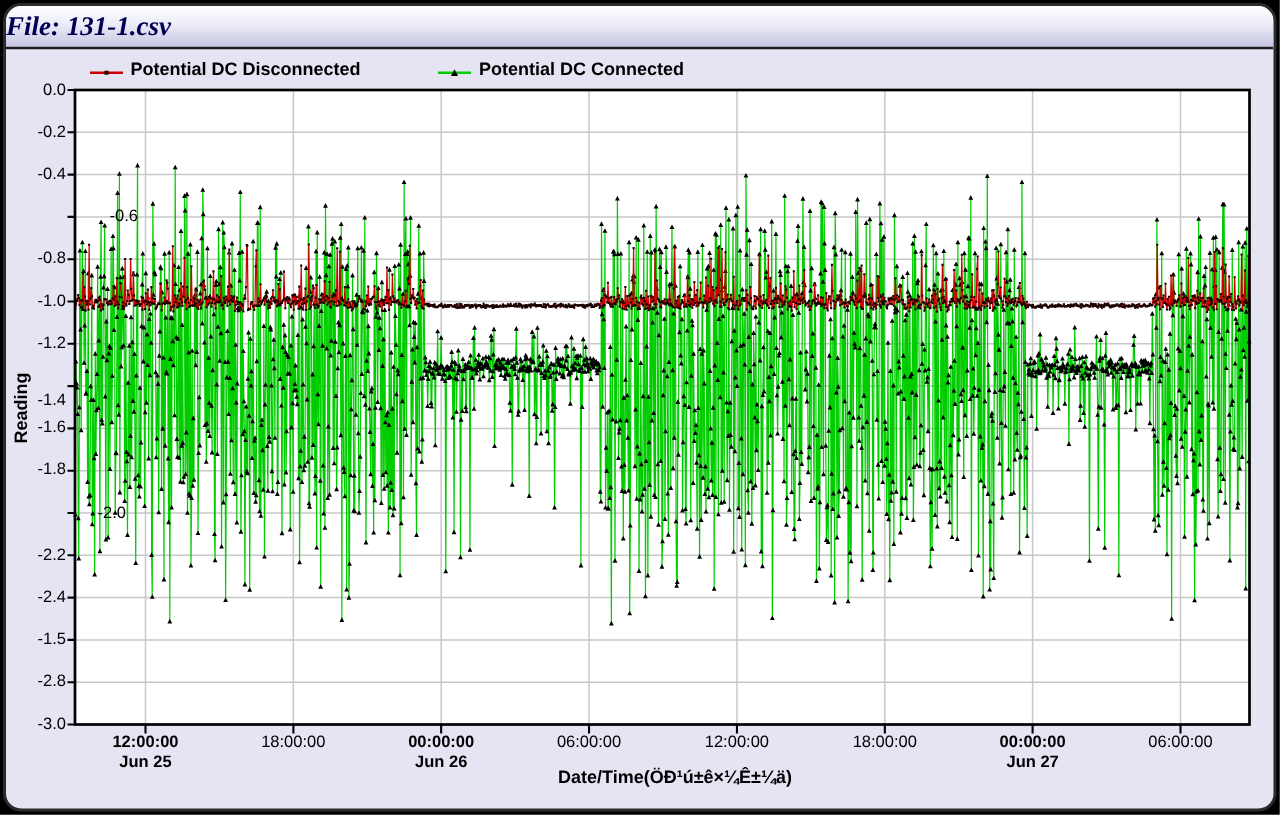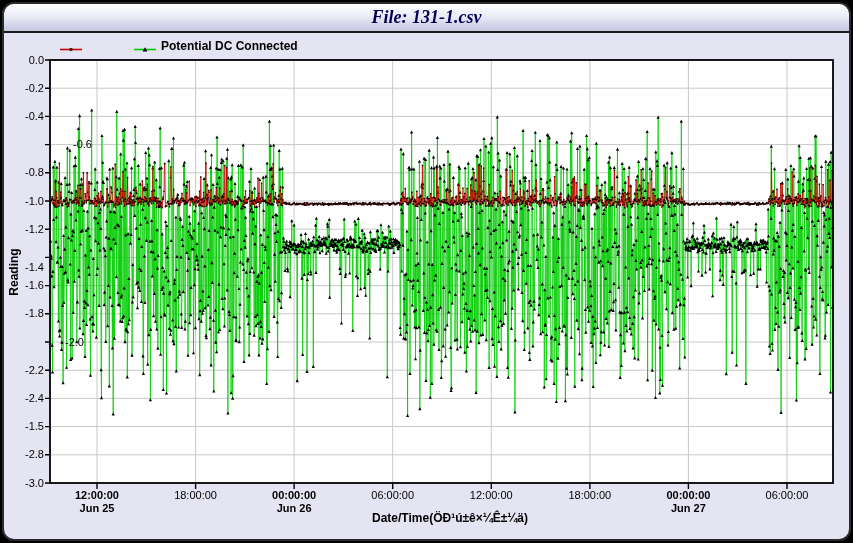--- a/index.html
+++ b/index.html
@@ -2,21 +2,21 @@
 <html><head>
 <meta charset="utf-8">
 <style>
   html,body{margin:0;padding:0;background:#000;width:853px;height:543px;overflow:hidden;
     font-family:"Liberation Sans",sans-serif;-webkit-font-smoothing:antialiased;}
   .panel{position:absolute;left:2px;top:2px;width:845px;height:535px;background:#e4e4f3;
     border:2px solid #2b2b2b;border-radius:12px;overflow:hidden;}
   .titlebar{position:absolute;left:0;top:0;right:0;height:27px;
     background:linear-gradient(#feffff 0%,#ececf8 45%,#c6c6e2 100%);
     border-bottom:2px solid #1b1b1b;border-radius:10px 10px 0 0;
-    display:flex;align-items:center;justify-content:center;}
+    display:flex;align-items:center;justify-content:flex-start;}
   .titlebar .title{font-family:"Liberation Serif",serif;font-style:italic;font-weight:bold;
     font-size:18px;color:#000052;}
   #chart{position:absolute;left:0;top:0;z-index:1;pointer-events:none;}
   #overlay{position:absolute;left:0;top:0;width:853px;height:543px;z-index:2;pointer-events:none;}
   .legend{position:absolute;top:39px;left:60px;display:flex;gap:52px;z-index:3;}
   .legend-item{display:flex;align-items:center;gap:5px;}
   .legend-label{font-size:12px;font-weight:bold;color:#000;}
   .lg-marker{width:22px;height:11px;display:inline-block;}
   .ytick{position:absolute;width:40px;text-align:right;font-size:11px;color:#000;}
   .xtick{position:absolute;width:72px;text-align:center;font-size:11px;color:#000;}
@@ -78,20 +78,21 @@
     <div class="xdate" style="left: 652.426px; top: 502px;">Jun 27</div>
     <div class="xtick" style="left: 750.999px; top: 489px;">06:00:00</div>
   </div>
 
 <div class="legend">
   <div class="legend-item">
     <span class="lg-marker" id="lg-m0"><svg width="22" height="11" viewBox="0 0 22 11">
           <path d="M0,5.5H22" stroke="#cc0000" stroke-width="1.6"></path>
           <path d="M9.6,4.1h2.8v2.8h-2.8Z" fill="#3a0000"></path>
         </svg></span>
+    <span class="legend-label">Potential DC Disconnected</span>
   </div>
   <div class="legend-item">
     <span class="lg-marker" id="lg-m1"><svg width="22" height="11" viewBox="0 0 22 11">
           <path d="M0,5.5H22" stroke="#00cc00" stroke-width="1.6"></path>
           <path d="M8.6,7.6L13.4,7.6L11,3.2Z" fill="#000000"></path>
         </svg></span>
     <span class="legend-label">Potential DC Connected</span>
   </div>
 </div>
 

